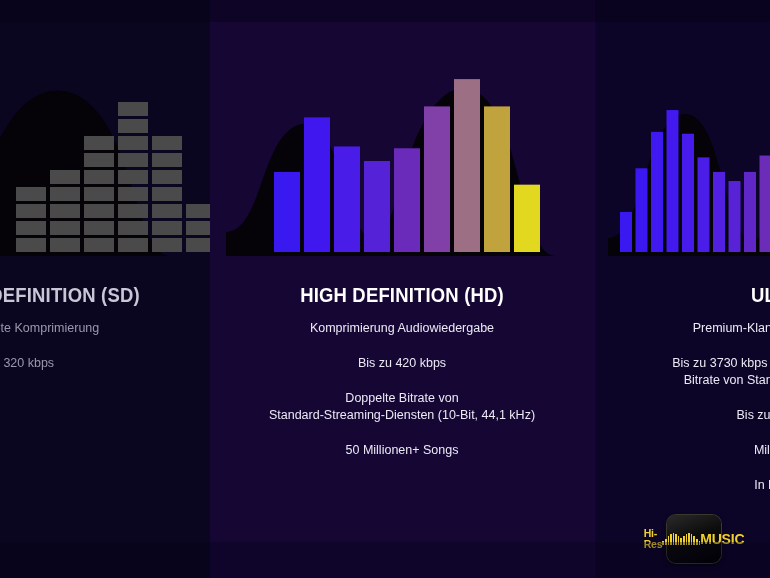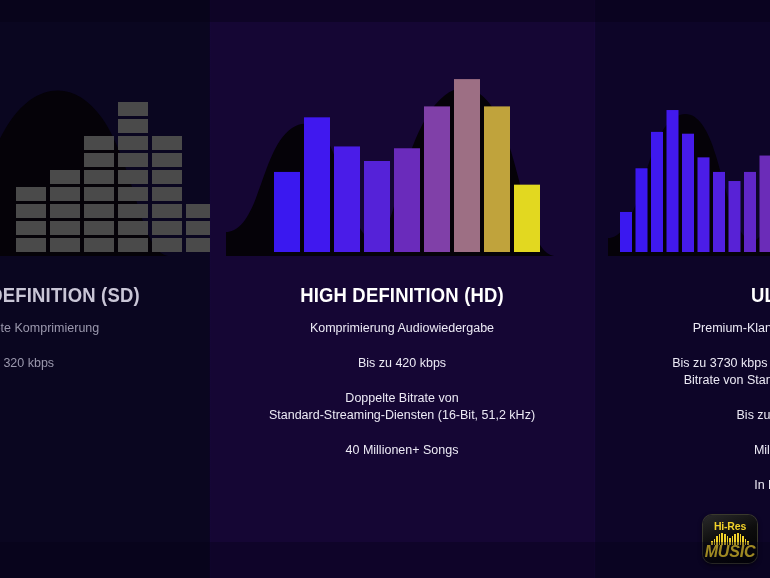--- a/index.html
+++ b/index.html
@@ -63,42 +63,42 @@
   #lines-sd  { left:-190px; width:400px; top:320px; color:#9b98ad; }
   #lines-hd  { left:212px;  width:380px; top:320px; color:#eceaf5; }
   #lines-uhd { left:598px;  width:400px; top:320px; color:#eceaf5; }
 
   .lines .ln { margin-bottom:18px; }
   .lines .ln:last-child { margin-bottom:0; }
   .lines .ln .sub { display:block; }
 
   
   #hires-logo {
-    position:absolute; left:703px; top:515px;
+    position:absolute; left:667px; top:515px;
     width:54px; height:48px;
     border-radius:9px;
     background:linear-gradient(160deg,#2a2a2a 0%, #0d0d0d 45%, #000 100%);
     box-shadow:0 0 0 1px #3a3a2c, 0 2px 5px rgba(0,0,0,.8);
-    display:flex; flex-direction:column;
+    display:flex; flex-direction:row;
     align-items:center; justify-content:center;
     padding:3px 0;
   }
   #hires-logo .lg-top {
     color:#f2d22a; font-weight:bold; font-size:10.5px;
     letter-spacing:-0.2px; line-height:11px;
   }
   #hires-logo .lg-bars {
     display:flex; align-items:flex-end; gap:1px; height:12px; margin:1px 0;
   }
   #hires-logo .lg-bars i {
     display:block; width:1.6px; background:#f2d22a;
   }
   #hires-logo .lg-bot {
-    color:#f2d22a; font-weight:bold; font-size:16px;
-    letter-spacing:-0.2px; line-height:11px;font-style:italic;
+    color:#f2d22a; font-weight:bold; font-size:14px;
+    letter-spacing:-0.2px; line-height:11px;
   }
 
   
   .band { position:absolute; left:0; width:770px; pointer-events:none; }
   #band-top { top:0; height:22px; background:rgba(6,3,22,.45); }
   #band-bot { bottom:0; height:36px; background:rgba(6,3,22,.35); }
 </style>
 </head>
 <body>
 
@@ -206,22 +206,22 @@
   <div class="title" id="title-hd">HIGH DEFINITION (HD)</div>
   <div class="title" id="title-uhd">ULTRA HD</div>
 
   <div class="lines" id="lines-sd">
       <div class="ln">Verlustbehaftete Komprimierung</div>
       <div class="ln">Bis zu 320 kbps</div>
     </div>
   <div class="lines" id="lines-hd">
       <div class="ln">Komprimierung Audiowiedergabe</div>
       <div class="ln">Bis zu 420 kbps</div>
-      <div class="ln">Doppelte Bitrate von<span class="sub">Standard-Streaming-Diensten (16-Bit, 51,2 kHz)</span></div>
-      <div class="ln">40 Millionen+ Songs</div>
+      <div class="ln">Doppelte Bitrate von<span class="sub">Standard-Streaming-Diensten (10-Bit, 44,1 kHz)</span></div>
+      <div class="ln">50 Millionen+ Songs</div>
     </div>
   <div class="lines" id="lines-uhd">
       <div class="ln">Premium-Klang, ohne Qualitätsverlust</div>
       <div class="ln">Bis zu 3730 kbps - Mehr als das 10-fache der<span class="sub">Bitrate von Standard-Streaming-Diensten</span></div>
       <div class="ln">Bis zu 24-Bit, 192 kHz</div>
       <div class="ln">Millionen Songs</div>
       <div class="ln">In Hi-Res hören</div>
     </div>
 
   <div id="hires-logo">

